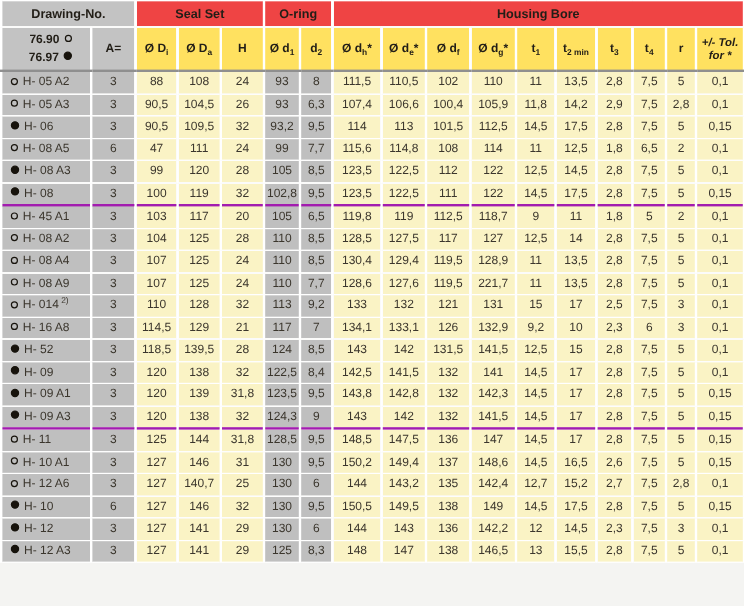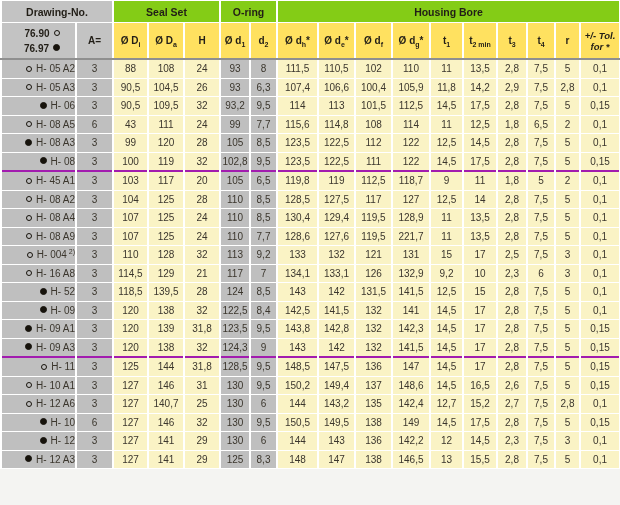--- a/index.html
+++ b/index.html
@@ -4,33 +4,33 @@
 <style>
   html,body { margin:0; padding:0; background:#ececec; font-family:"Liberation Sans", sans-serif; }
   .screen { width:620px; height:505px; background:#f4f4f2; overflow:hidden; }
   table { border-collapse:collapse; table-layout:fixed; width:619px; }
   th, td {
     padding:0; text-align:center; vertical-align:middle;
     overflow:hidden; white-space:nowrap;
     border:solid #fff; border-width:1px 2px;
   }
   .group-row th { height:21px; font-size:10.5px; font-weight:bold; color:#221e17; }
-  .bg-strong { background:#84cc16; }
+  .bg-strong { background:#ef4444; }
   .bg-grayh  { background:#c3c3c3;margin-top:46px; }
   .sub-row th {
     height:35px; font-size:10px; font-weight:bold; color:#221e17;
     background:#ffe160; border-bottom:2px solid #8f8f8f;
   }
   .sub-row th.bg-grayh { background:#c3c3c3; }
   sub { font-size:7px; line-height:0; }
   sup { font-size:7px; line-height:0; }
   tbody td { height:17.5px; font-size:10px; color:#3b362d; }
   td.cream { background:#faf3c5; }
   td.gray  { background:#bfbfbf; }
-  td.name  { text-align:right; padding-left:7px; }
+  td.name  { text-align:left; padding-left:7px; }
   tr.section-start td { border-top:2px solid #a21caf; }
   .circle {
     display:inline-block; width:4px; height:4px;
     border:1.5px solid #17130c; border-radius:50%;
     margin-right:4px; vertical-align:0.5px; background:transparent;
   }
   .circle.filled { background:#17130c; width:5px; height:5px; border-width:1px; }
   .variants { text-align:center; padding-left:7px !important; font-size:10.5px; line-height:15px; }
   .variants .circle { margin-left:4px; margin-right:0; }
   .tol-line { font-size:9.5px; line-height:11px;font-style:italic; }
@@ -146,21 +146,21 @@
           <td class="cream">14,5</td>
           <td class="cream">17,5</td>
           <td class="cream">2,8</td>
           <td class="cream">7,5</td>
           <td class="cream">5</td>
           <td class="cream">0,15</td>
         </tr>
         <tr>
           <td class="name gray"><span class="circle"></span><span>H- 08 A5</span></td>
           <td class="gray">6</td>
-          <td class="cream">43</td>
+          <td class="cream">47</td>
           <td class="cream">111</td>
           <td class="cream">24</td>
           <td class="gray">99</td>
           <td class="gray">7,7</td>
           <td class="cream">115,6</td>
           <td class="cream">114,8</td>
           <td class="cream">108</td>
           <td class="cream">114</td>
           <td class="cream">11</td>
           <td class="cream">12,5</td>
@@ -277,21 +277,21 @@
           <td class="cream">119,5</td>
           <td class="cream">221,7</td>
           <td class="cream">11</td>
           <td class="cream">13,5</td>
           <td class="cream">2,8</td>
           <td class="cream">7,5</td>
           <td class="cream">5</td>
           <td class="cream">0,1</td>
         </tr>
         <tr>
-          <td class="name gray"><span class="circle"></span><span>H- 004</span><sup> 2)</sup></td>
+          <td class="name gray"><span class="circle"></span><span>H- 014</span><sup> 2)</sup></td>
           <td class="gray">3</td>
           <td class="cream">110</td>
           <td class="cream">128</td>
           <td class="cream">32</td>
           <td class="gray">113</td>
           <td class="gray">9,2</td>
           <td class="cream">133</td>
           <td class="cream">132</td>
           <td class="cream">121</td>
           <td class="cream">131</td>

